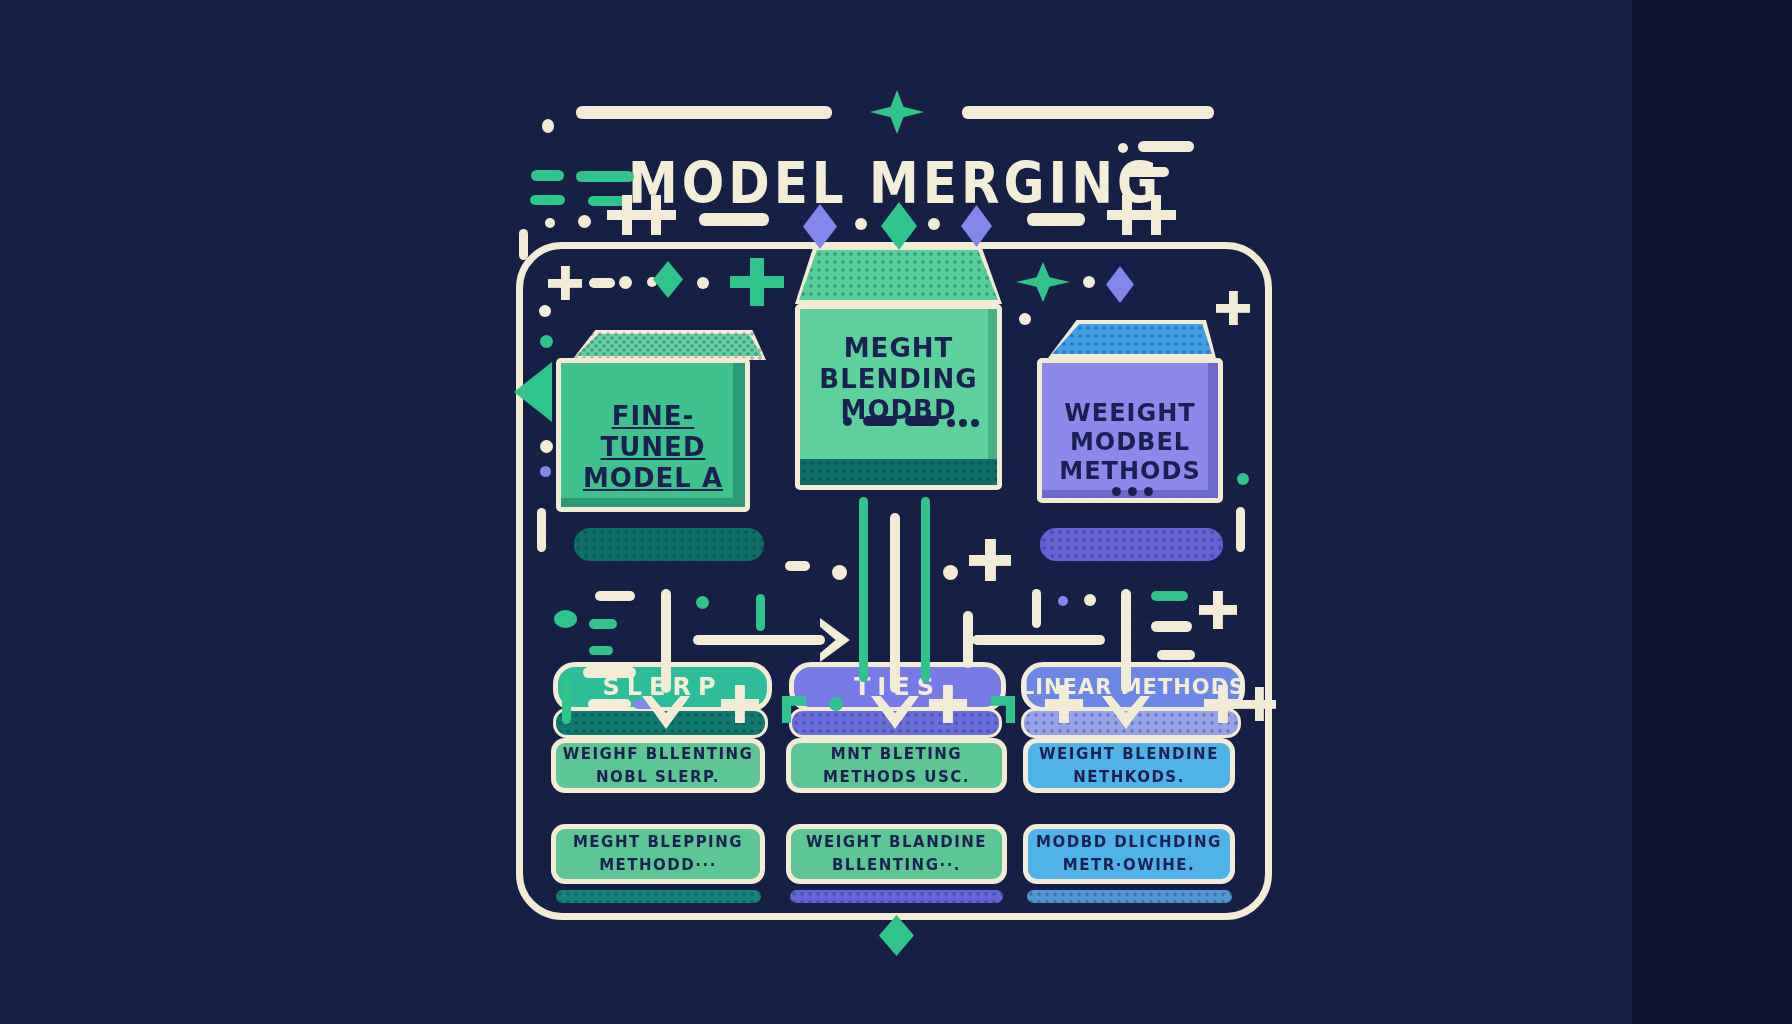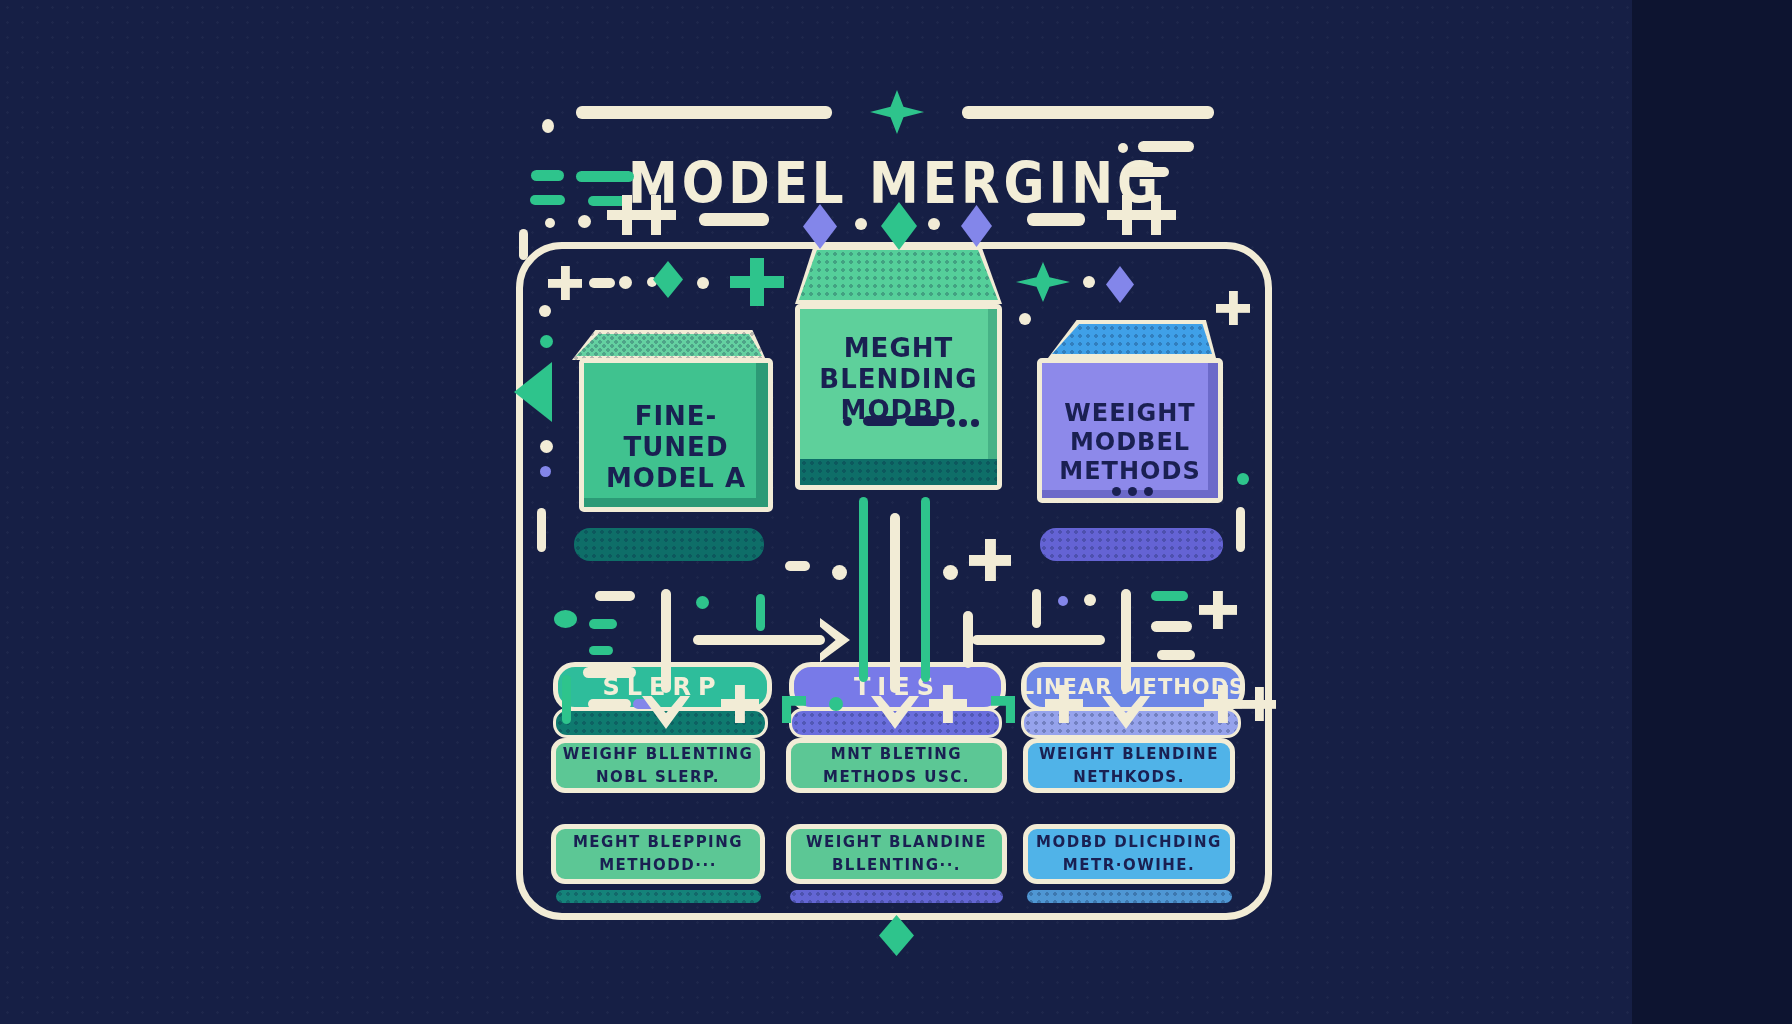--- a/index.html
+++ b/index.html
@@ -40,22 +40,22 @@
     content:"";position:absolute;inset:0;border-radius:inherit;pointer-events:none;
     background-image:radial-gradient(rgba(10,25,60,0.25) 1.6px, transparent 1.9px);
     background-size:8px 8px;
   }
   
   .node{
     position:absolute;border:5px solid #f2ecd6;border-radius:5px;
     color:#1a2052;text-align:center;box-sizing:border-box;
   }
   .node .ln{line-height:1.2;letter-spacing:1px;}
-  .node-a{left:579px;top:358px;width:194px;height:154px;background:#40c28f;
-    box-shadow:inset -12px -9px 0 rgba(15,95,80,0.40);font-size:26px;padding-top:38px;}
+  .node-a{left:556px;top:358px;width:194px;height:154px;background:#40c28f;
+    box-shadow:inset -12px -9px 0 rgba(15,95,80,0.40);font-size:26px;padding-top:38px;text-decoration:underline;}
   .node-c{left:795px;top:304px;width:207px;height:186px;background:#5ed09b;
     box-shadow:inset -9px 0 0 rgba(20,110,85,0.30);font-size:26px;padding-top:24px;}
   .node-m{left:1037px;top:358px;width:186px;height:145px;background:#8d89ea;
     box-shadow:inset -10px -8px 0 rgba(50,50,140,0.35);font-size:24px;padding-top:36px;}
   .band{position:absolute;left:0;right:0;bottom:0;height:26px;background:#0e6e68;}
   
   .shadow-bar{position:absolute;border-radius:16px;}
   .shadow-a{left:574px;top:528px;width:190px;height:33px;background:#0e6e68;}
   .shadow-m{left:1040px;top:528px;width:183px;height:33px;background:#6463d4;}
   

